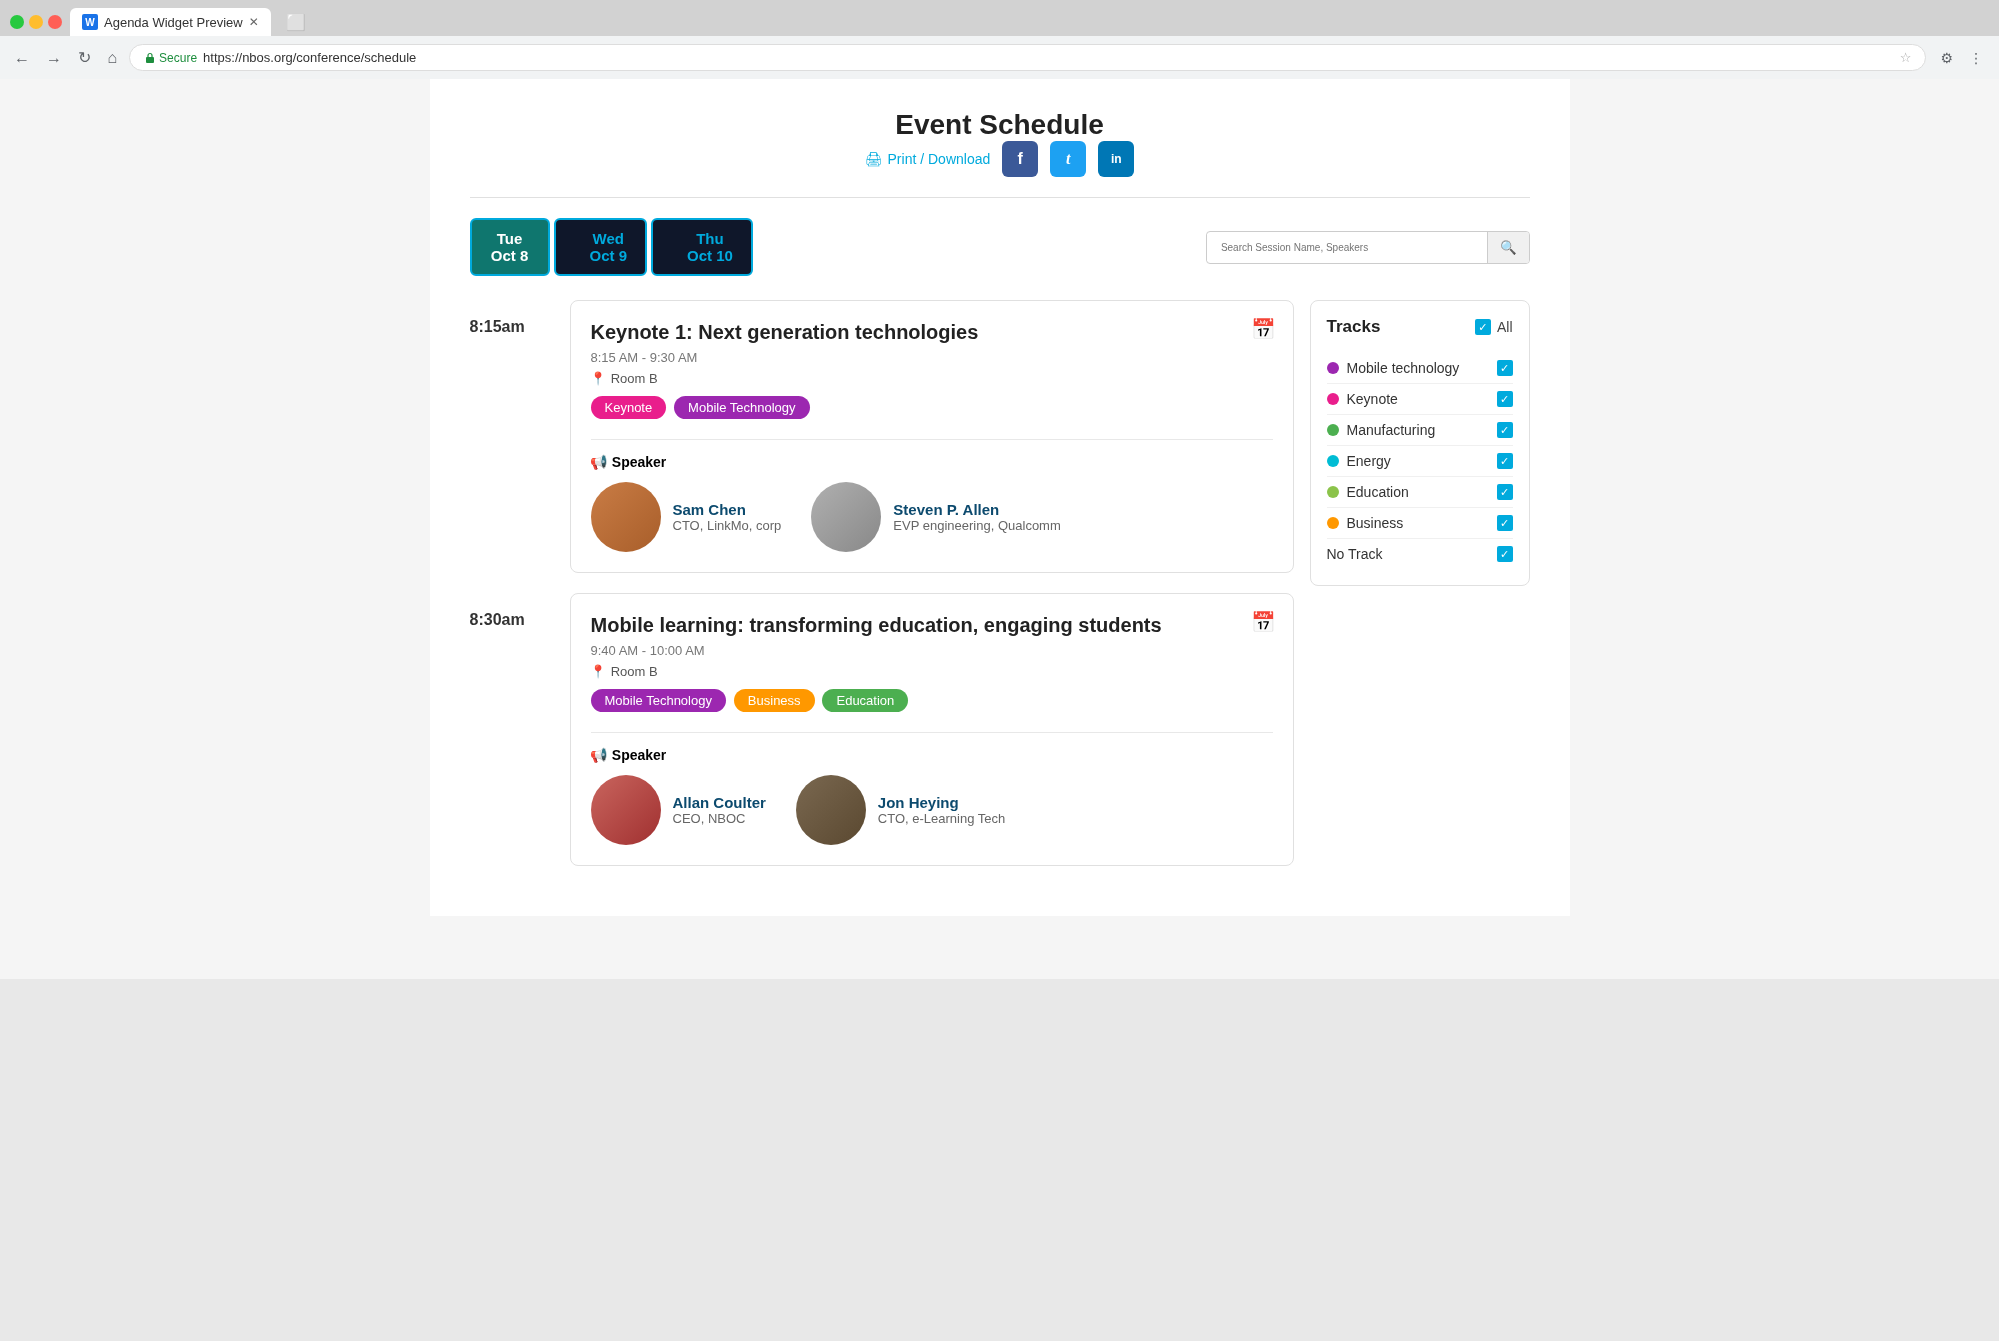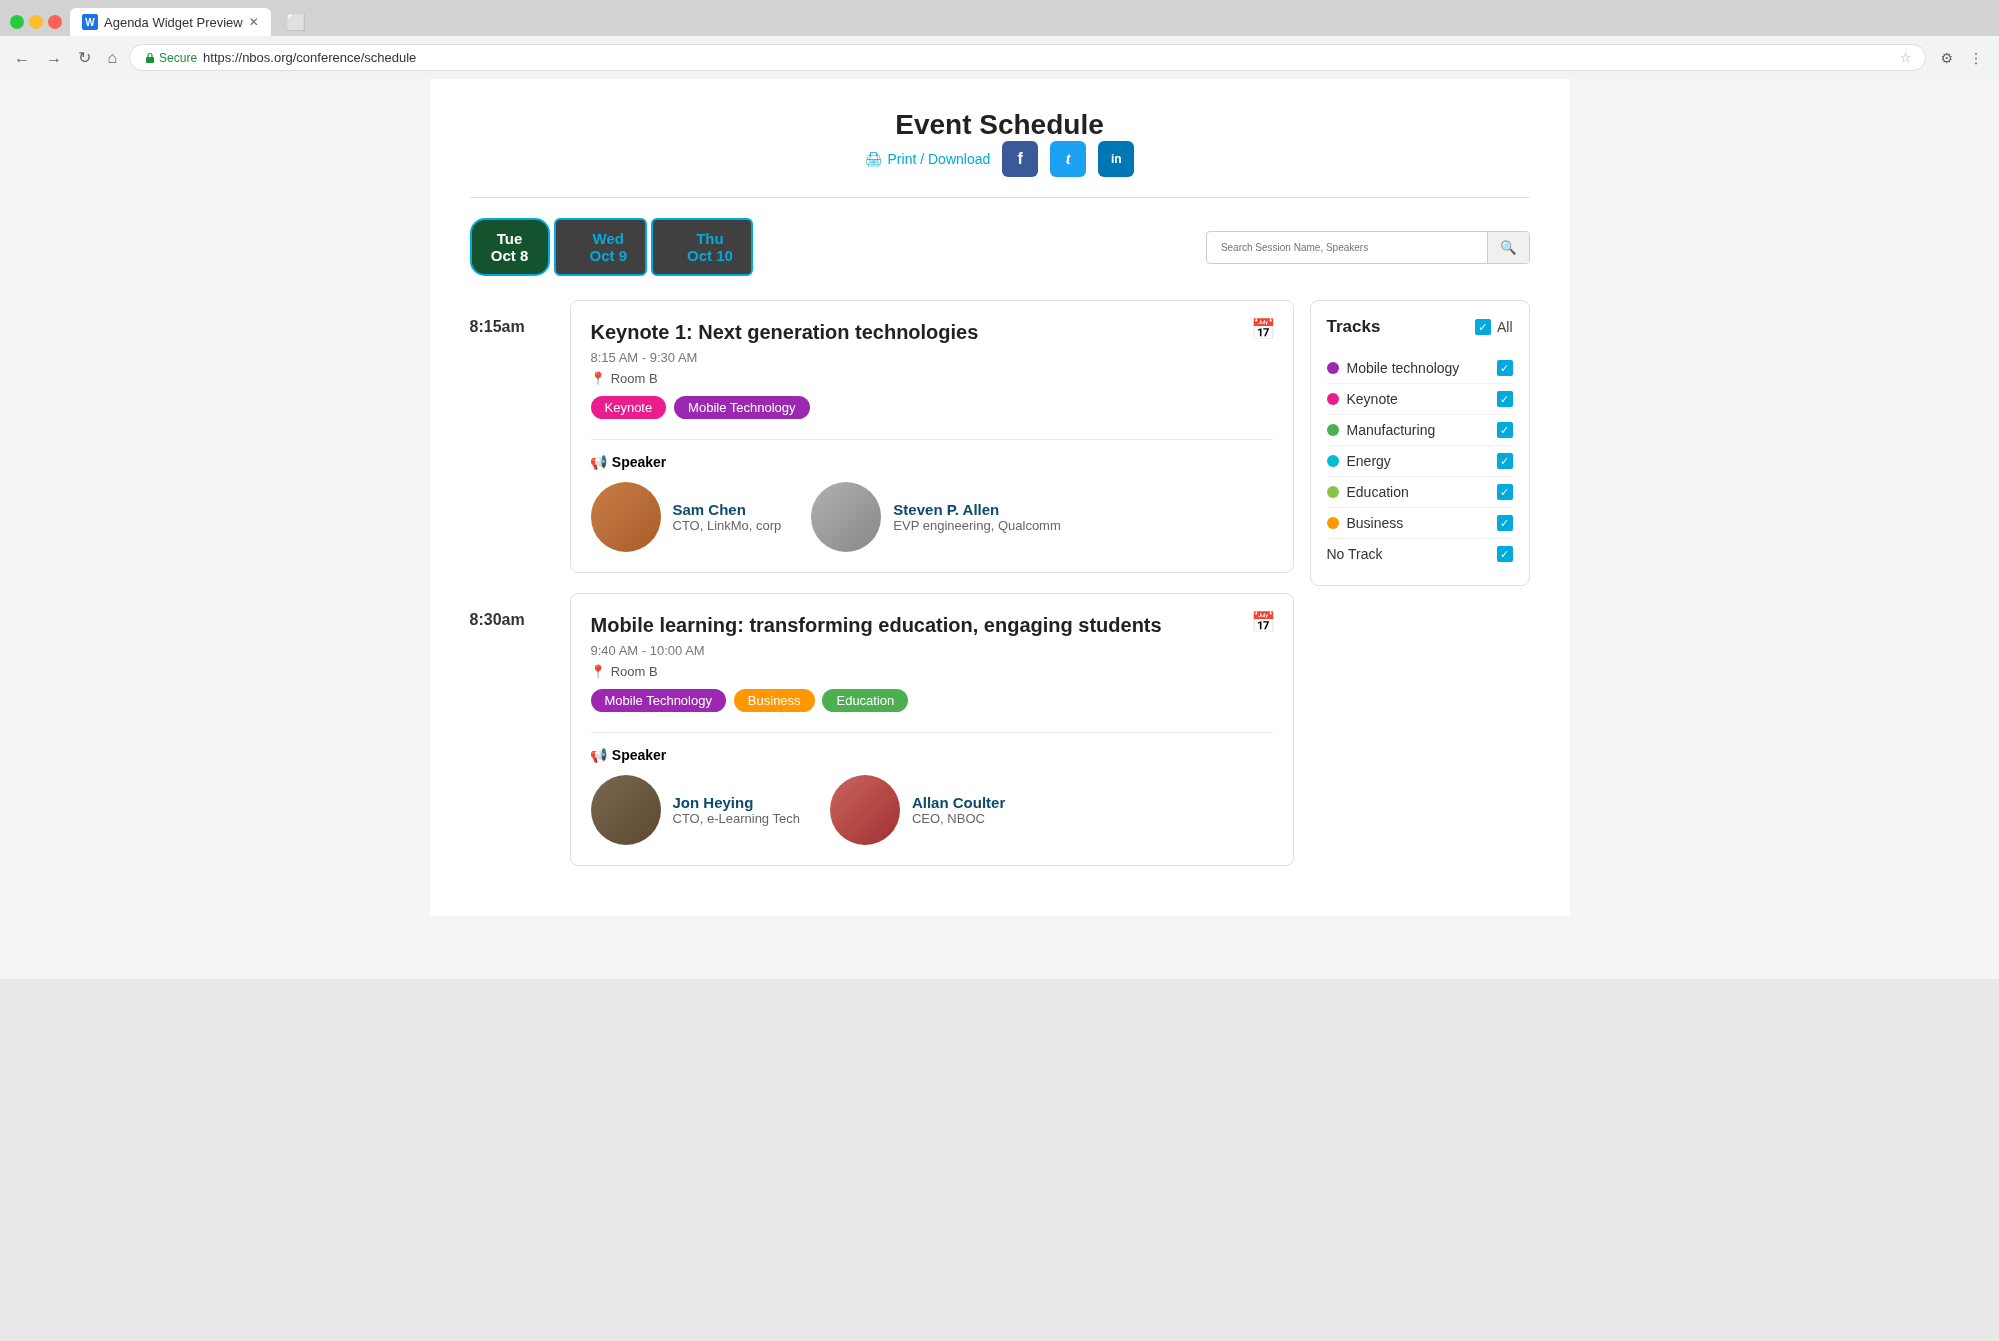--- a/index.html
+++ b/index.html
@@ -40,22 +40,22 @@
     .social-fb { background: #3b5998; }
     .social-tw { background: #1da1f2; }
     .social-li { background: #0077b5; }
 
     .divider { border: none; border-top: 1px solid #e0e0e0; margin: 10px 0 20px 0; }
 
     
     .controls-row { display: flex; align-items: center; justify-content: space-between; margin-bottom: 24px; }
     .date-tabs { display: flex; gap: 0; }
     .date-tab { border: 2px solid #00aadd; border-radius: 6px; padding: 10px 18px; text-align: center; cursor: pointer; min-width: 80px; margin-right: 4px; }
-    .date-tab.active { background: #14532d; color: white; border-radius: 15px; }
-    .date-tab:not(.active) { background: #404040; color: #00aadd; padding-left: 34px; }
+    .date-tab.active { background: #0f766e; color: white; }
+    .date-tab:not(.active) { background: #0f172a; color: #00aadd; padding-left: 34px; }
     .date-tab .day { font-size: 15px; font-weight: bold; display: block; }
     .date-tab .date { font-size: 15px; font-weight: bold; display: block; }
 
     .search-box { display: flex; align-items: center; border: 1px solid #ccc; border-radius: 4px; overflow: hidden; }
     .search-input { border: none; outline: none; padding: 8px 14px; font-size: 10px; color: #0f172a; width: 280px; }
     .search-btn { background: #f0f0f0; border: none; border-left: 1px solid #ccc; padding: 8px 12px; cursor: pointer; color: #555; }
 
     
     .main-layout { display: flex; gap: 16px; }
     .sessions-col { flex: 1; }
@@ -248,31 +248,31 @@
               <span class="tag tag-business">Business</span>
               <span class="tag tag-education">Education</span>
             </div>
             <hr class="session-divider">
             <div class="speaker-section-label">
               <span>📢</span>
               <strong> Speaker</strong>
             </div>
             <div class="speaker-section">
               <div class="speaker-item">
+                <div class="speaker-avatar" style="background:linear-gradient(135deg,#c9655e,#a03030);"></div>
+                <div>
+                  <div class="speaker-name">Allan Coulter</div>
+                  <div class="speaker-title">CEO, NBOC</div>
+                </div>
+              </div>
+              <div class="speaker-item">
                 <div class="speaker-avatar" style="background:linear-gradient(135deg,#7a6850,#5a4830);"></div>
                 <div>
                   <div class="speaker-name">Jon Heying</div>
                   <div class="speaker-title">CTO, e-Learning Tech</div>
-                </div>
-              </div>
-              <div class="speaker-item">
-                <div class="speaker-avatar" style="background:linear-gradient(135deg,#c9655e,#a03030);"></div>
-                <div>
-                  <div class="speaker-name">Allan Coulter</div>
-                  <div class="speaker-title">CEO, NBOC</div>
                 </div>
               </div>
             </div>
           </div>
         </div>
 
       </div>
 
       <div class="sidebar-col">
         <div class="tracks-panel">

